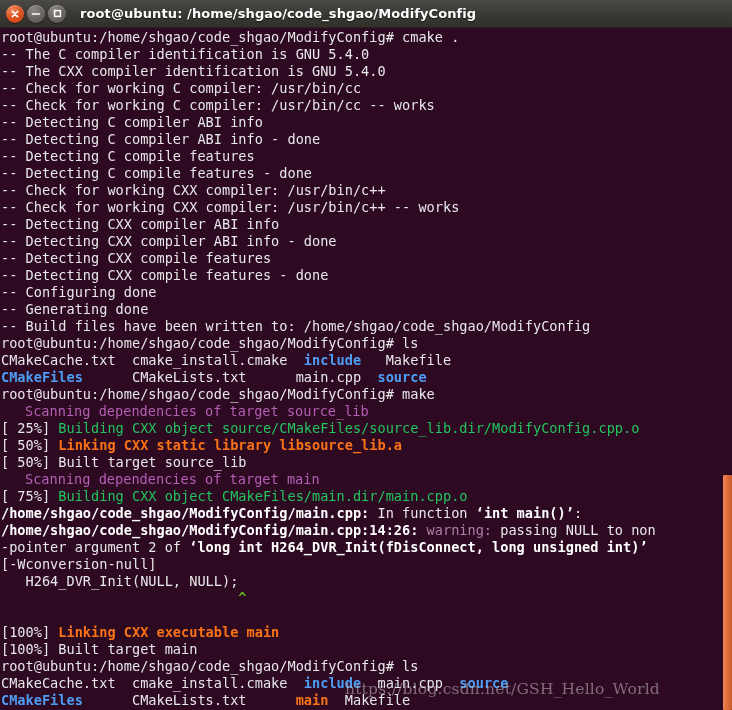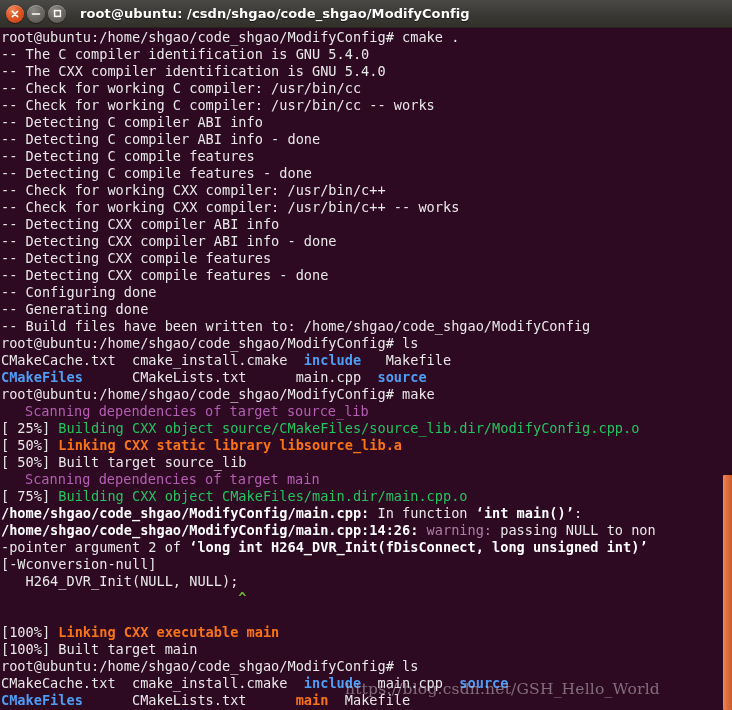--- a/index.html
+++ b/index.html
@@ -131,21 +131,21 @@
         <svg width="10" height="8" viewBox="0 0 10 8">
           <path d="M1.5 4 L8.5 4" stroke="#ffffff" stroke-width="1.6" stroke-linecap="round"></path>
         </svg>
       </div>
       <div class="wbtn max">
         <svg width="9" height="9" viewBox="0 0 9 9">
           <rect x="1.6" y="1.6" width="5.8" height="5.8" fill="none" stroke="#ffffff" stroke-width="1.5"></rect>
         </svg>
       </div>
     </div>
-    <div class="title-text">root@ubuntu: /csdn/shgao/code_shgao/ModifyConfig</div>
+    <div class="title-text">root@ubuntu: /home/shgao/code_shgao/ModifyConfig</div>
   </div>
 
   <div class="terminal">
     <div class="screen" id="screen"><div class="line"><span class="c-white">root@ubuntu:/home/shgao/code_shgao/ModifyConfig# cmake .</span></div><div class="line"><span class="c-white">-- The C compiler identification is GNU 5.4.0</span></div><div class="line"><span class="c-white">-- The CXX compiler identification is GNU 5.4.0</span></div><div class="line"><span class="c-white">-- Check for working C compiler: /usr/bin/cc</span></div><div class="line"><span class="c-white">-- Check for working C compiler: /usr/bin/cc -- works</span></div><div class="line"><span class="c-white">-- Detecting C compiler ABI info</span></div><div class="line"><span class="c-white">-- Detecting C compiler ABI info - done</span></div><div class="line"><span class="c-white">-- Detecting C compile features</span></div><div class="line"><span class="c-white">-- Detecting C compile features - done</span></div><div class="line"><span class="c-white">-- Check for working CXX compiler: /usr/bin/c++</span></div><div class="line"><span class="c-white">-- Check for working CXX compiler: /usr/bin/c++ -- works</span></div><div class="line"><span class="c-white">-- Detecting CXX compiler ABI info</span></div><div class="line"><span class="c-white">-- Detecting CXX compiler ABI info - done</span></div><div class="line"><span class="c-white">-- Detecting CXX compile features</span></div><div class="line"><span class="c-white">-- Detecting CXX compile features - done</span></div><div class="line"><span class="c-white">-- Configuring done</span></div><div class="line"><span class="c-white">-- Generating done</span></div><div class="line"><span class="c-white">-- Build files have been written to: /home/shgao/code_shgao/ModifyConfig</span></div><div class="line"><span class="c-white">root@ubuntu:/home/shgao/code_shgao/ModifyConfig# ls</span></div><div class="line"><span class="c-white">CMakeCache.txt  cmake_install.cmake  </span><span class="c-blue">include</span><span class="c-white">   Makefile</span></div><div class="line"><span class="c-blue">CMakeFiles</span><span class="c-white">      CMakeLists.txt      main.cpp  </span><span class="c-blue">source</span></div><div class="line"><span class="c-white">root@ubuntu:/home/shgao/code_shgao/ModifyConfig# make</span></div><div class="line"><span class="c-magenta">Scanning dependencies of target source_lib</span></div><div class="line"><span class="c-white">[ 25%] </span><span class="c-green">Building CXX object source/CMakeFiles/source_lib.dir/ModifyConfig.cpp.o</span></div><div class="line"><span class="c-white">[ 50%] </span><span class="c-gbold">Linking CXX static library libsource_lib.a</span></div><div class="line"><span class="c-white">[ 50%] Built target source_lib</span></div><div class="line"><span class="c-magenta">Scanning dependencies of target main</span></div><div class="line"><span class="c-white">[ 75%] </span><span class="c-green">Building CXX object CMakeFiles/main.dir/main.cpp.o</span></div><div class="line"><span class="c-wbold">/home/shgao/code_shgao/ModifyConfig/main.cpp:</span><span class="c-white"> In function </span><span class="c-wbold">‘int main()’</span><span class="c-white">:</span></div><div class="line"><span class="c-wbold">/home/shgao/code_shgao/ModifyConfig/main.cpp:14:26:</span><span class="c-mbold"> warning: </span><span class="c-white">passing NULL to non</span></div><div class="line"><span class="c-white">-pointer argument 2 of </span><span class="c-wbold">‘long int H264_DVR_Init(fDisConnect, long unsigned int)’</span></div><div class="line"><span class="c-white">[-Wconversion-null]</span></div><div class="line"><span class="c-white">   H264_DVR_Init(NULL, NULL);</span></div><div class="line"><span class="c-caret">                             ^</span></div><div class="line"><span class="c-white"></span></div><div class="line"><span class="c-white">[100%] </span><span class="c-gbold">Linking CXX executable main</span></div><div class="line"><span class="c-white">[100%] Built target main</span></div><div class="line"><span class="c-white">root@ubuntu:/home/shgao/code_shgao/ModifyConfig# ls</span></div><div class="line"><span class="c-white">CMakeCache.txt  cmake_install.cmake  </span><span class="c-blue">include</span><span class="c-white">  main.cpp  </span><span class="c-blue">source</span></div><div class="line"><span class="c-blue">CMakeFiles</span><span class="c-white">      CMakeLists.txt      </span><span class="c-gbold">main</span><span class="c-white">  Makefile</span></div><div class="line"><span class="c-white">root@ubuntu:/home/shgao/code_shgao/ModifyConfig# </span></div></div>
   </div>
 
   <div class="scrollbar">
     <div class="scroll-thumb"></div>
   </div>
 

